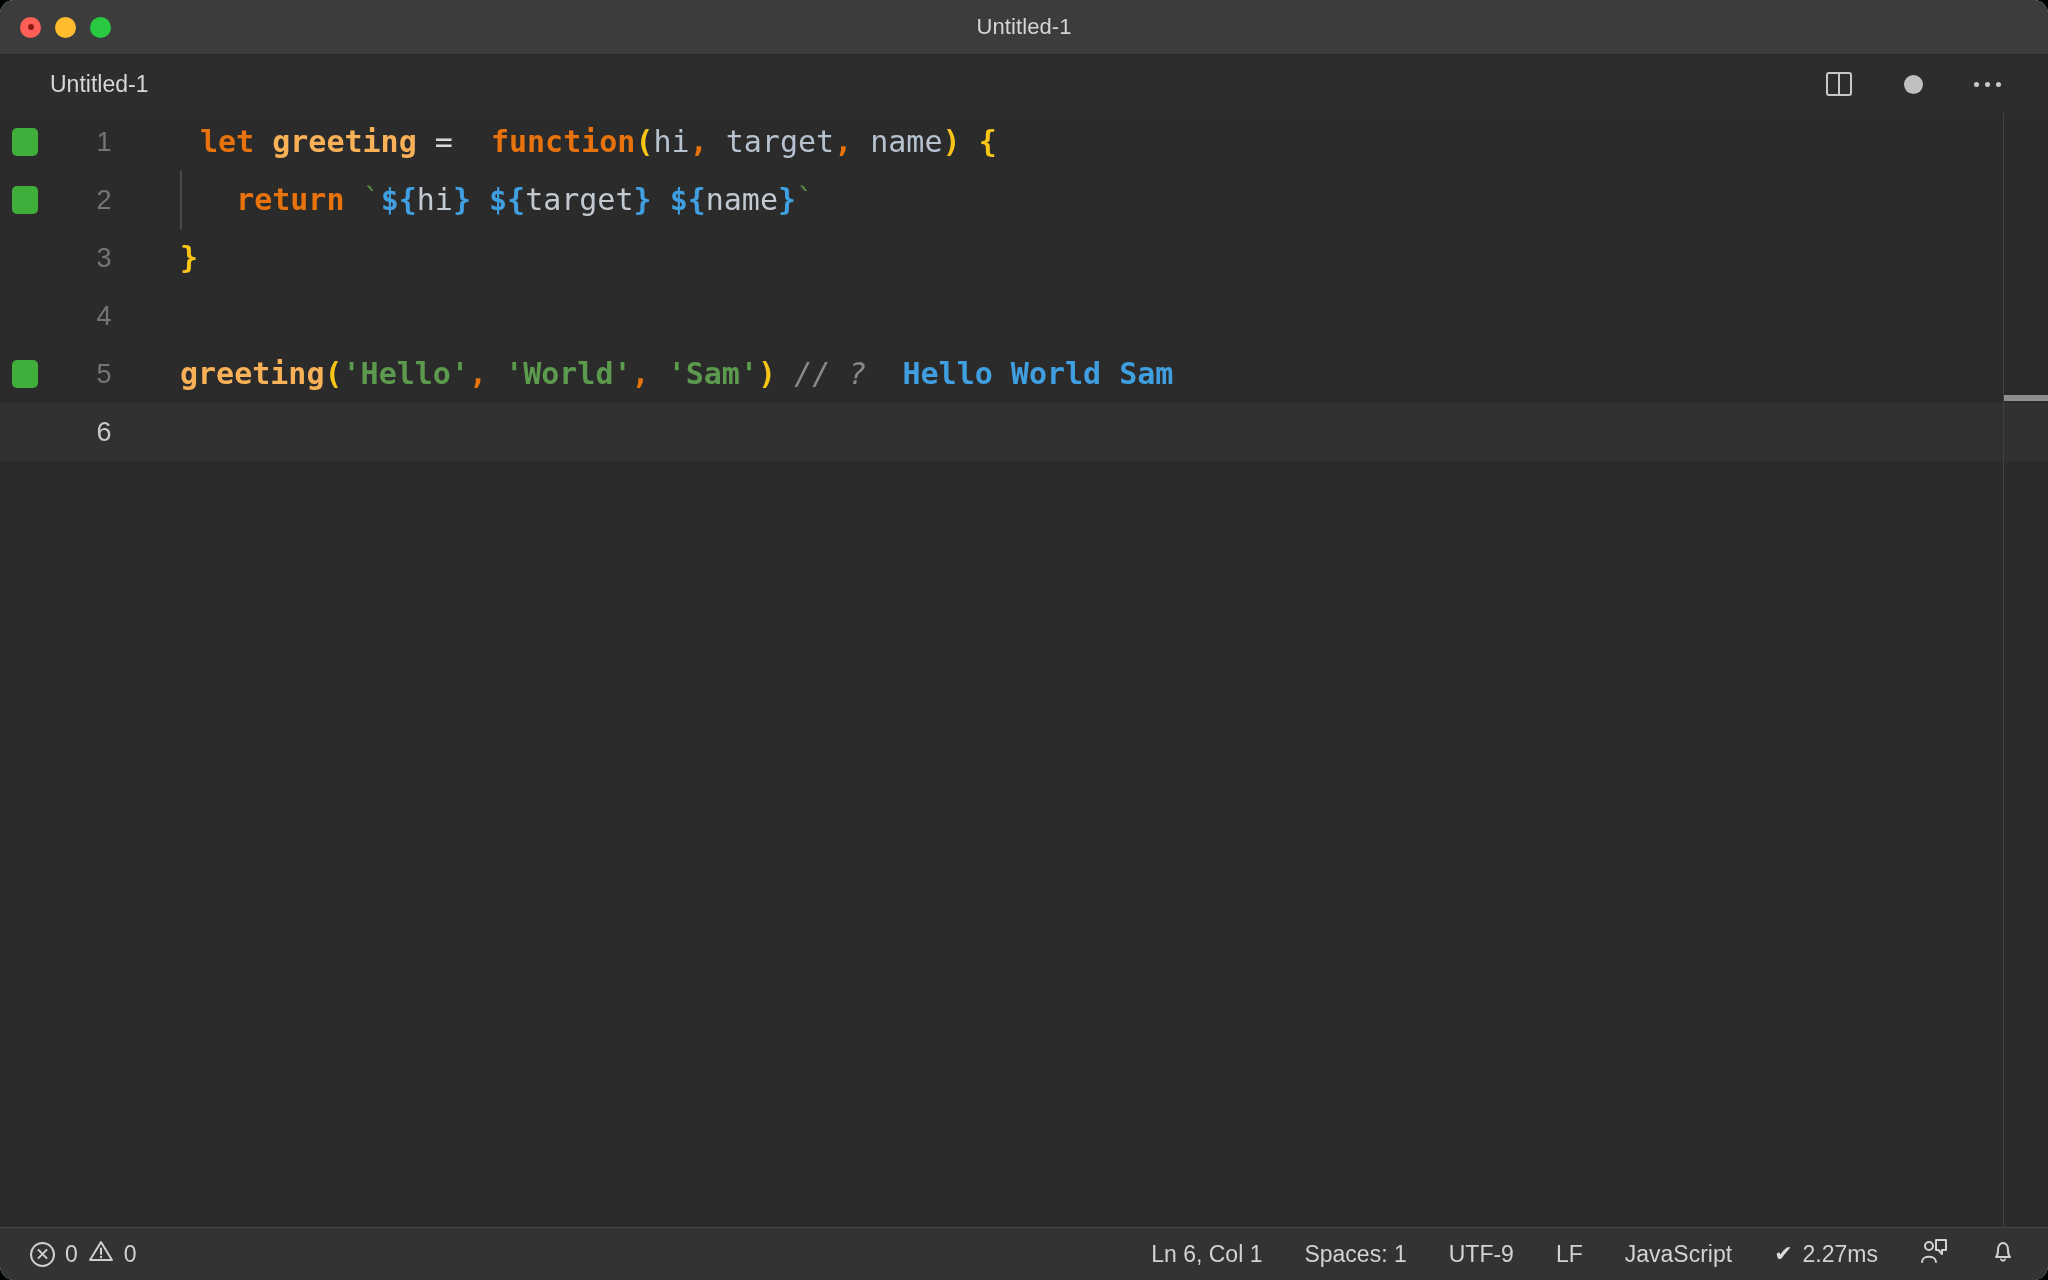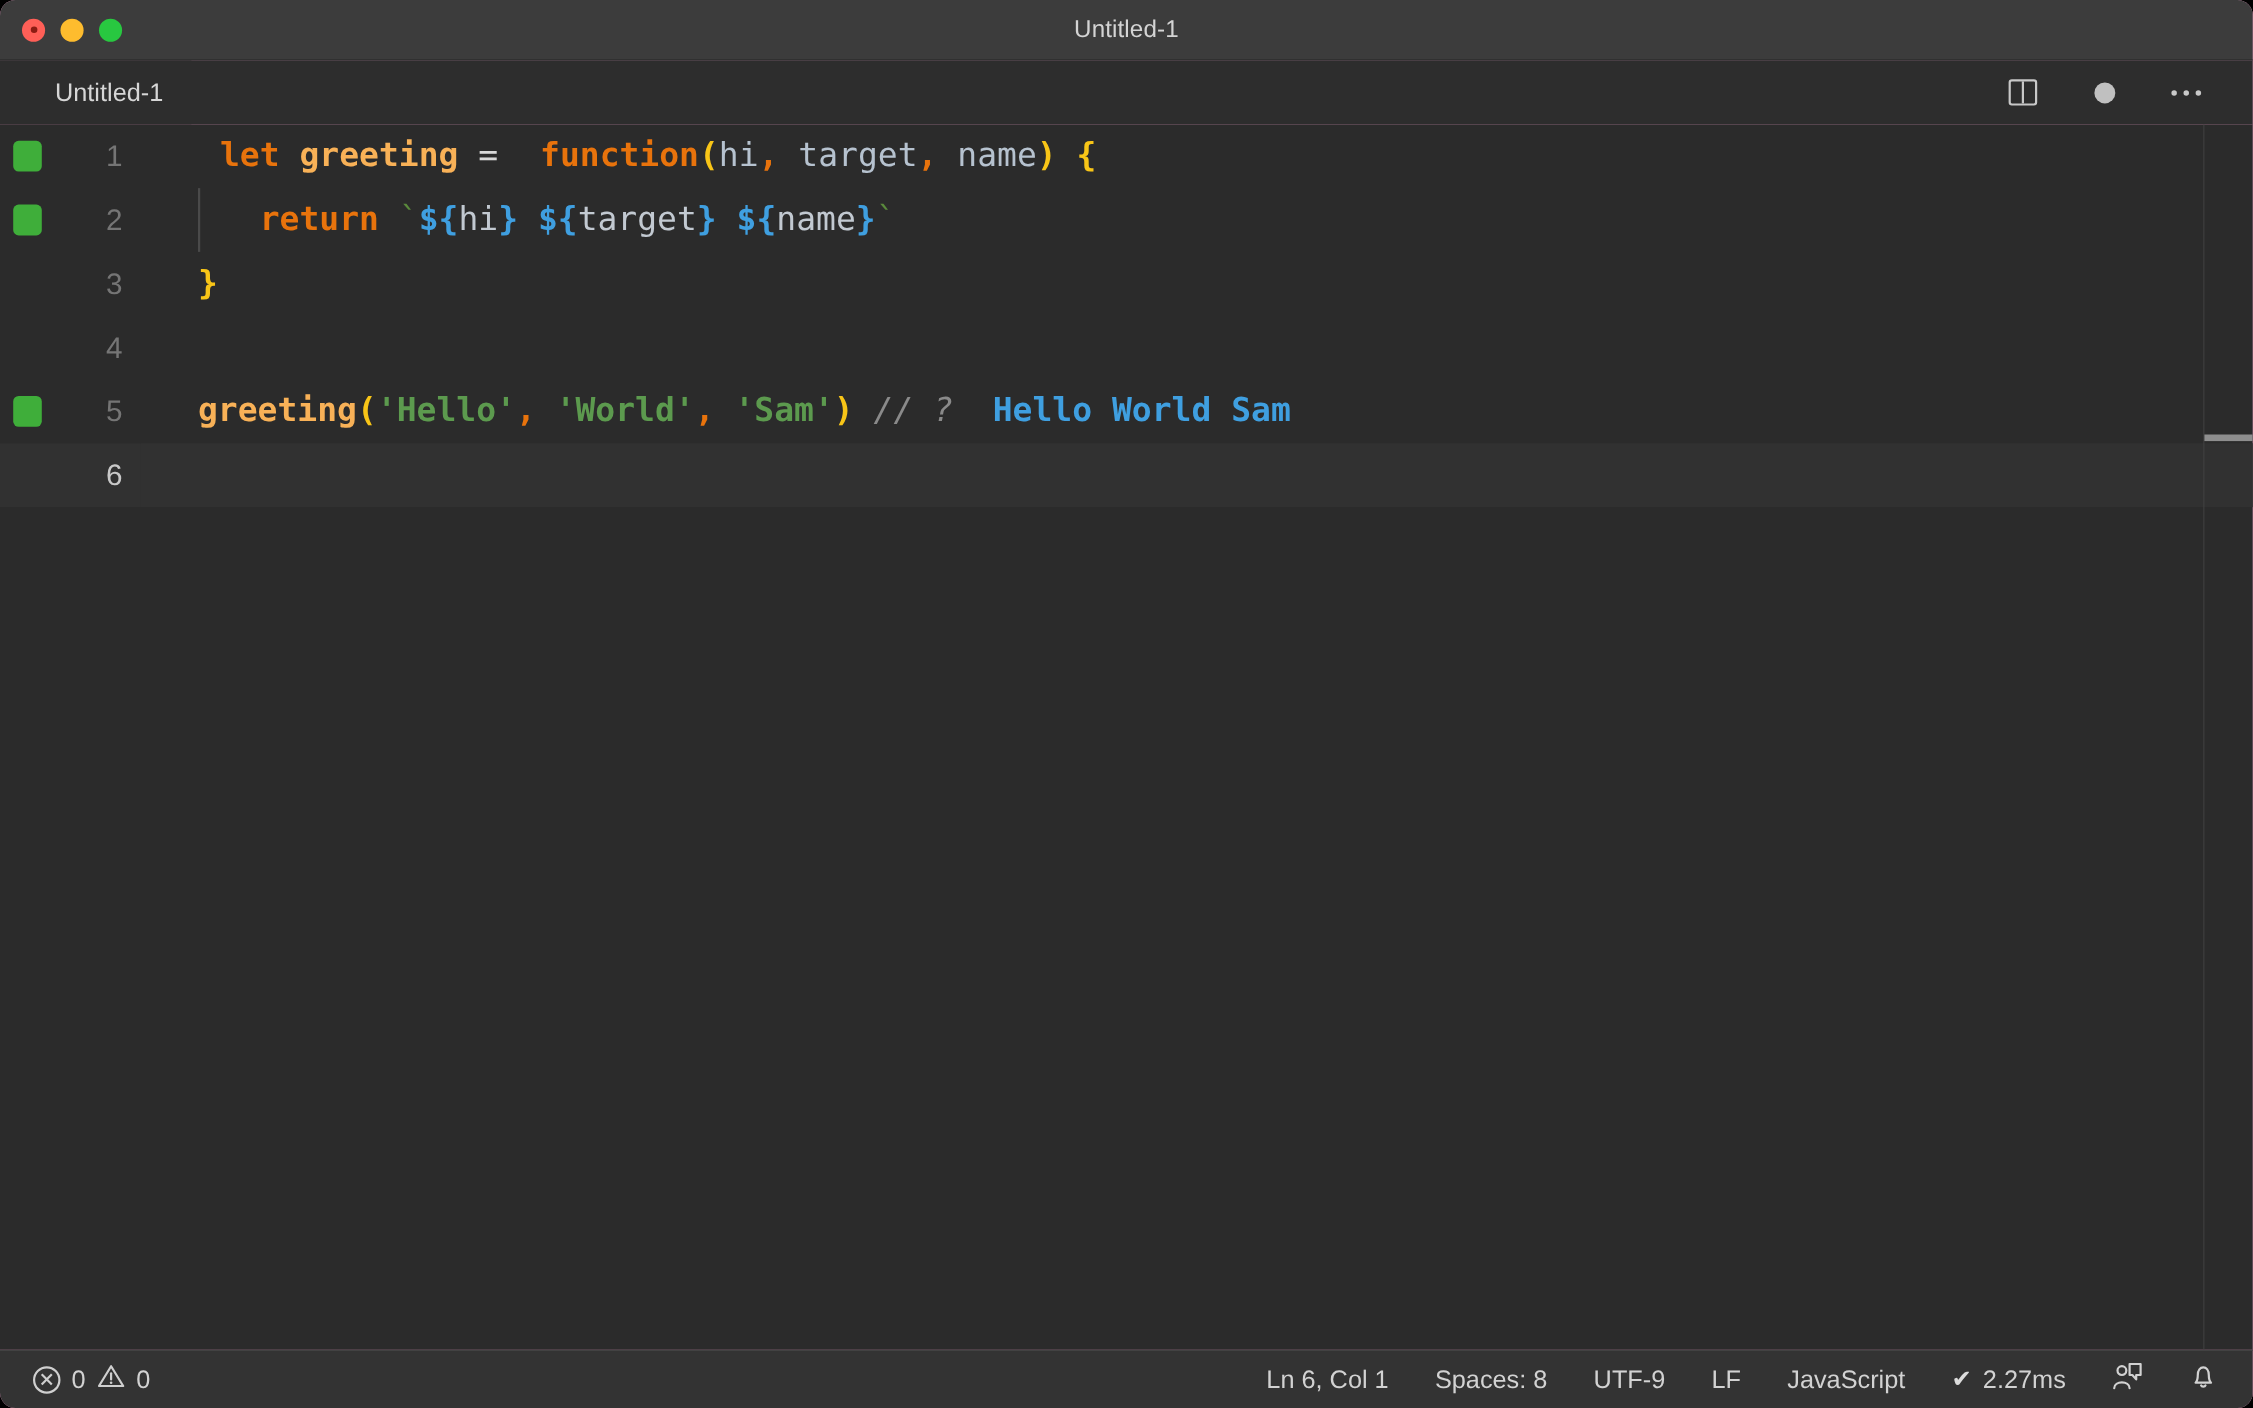--- a/index.html
+++ b/index.html
@@ -13,21 +13,21 @@
     overflow: hidden;
     font-family: "Liberation Sans", sans-serif;
   }
 
   
   #window {
     position: absolute;
     left: 0; top: 0;
     width: 2048px;
     height: 1280px;
-    background: #f9a8d4;
+    background: #7dd3fc;
     border-radius: 14px;
     overflow: hidden;
     display: flex;
     flex-direction: column;
   }
 
   
   #titlebar {
     position: relative;
     height: 54px;
@@ -347,21 +347,21 @@
             <path d="M13 3 L24 21 L2 21 Z" fill="none" stroke="#cfcfcf" stroke-width="2" stroke-linejoin="round"></path>
             <path d="M13 9.5 L13 15" stroke="#cfcfcf" stroke-width="2" stroke-linecap="round"></path>
             <circle cx="13" cy="18" r="1.2" fill="#cfcfcf"></circle>
           </svg>
         </span>
         <span>0</span>
       </div>
     </div>
     <div id="status-right">
       <div class="st-item">Ln 6, Col 1</div>
-      <div class="st-item">Spaces: 8</div>
+      <div class="st-item">Spaces: 1</div>
       <div class="st-item">UTF-9</div>
       <div class="st-item">LF</div>
       <div class="st-item">JavaScript</div>
       <div class="st-item">
         <span class="check-icon">✔</span>
         <span>2.27ms</span>
       </div>
       <div class="st-item">
         <span class="person-icon">
           <svg width="28" height="26" viewBox="0 0 28 26" aria-hidden="true">

